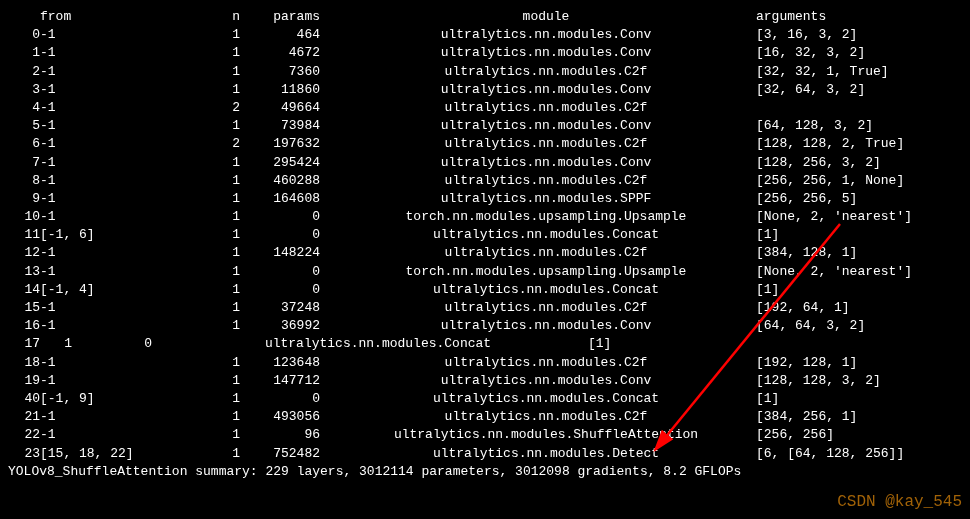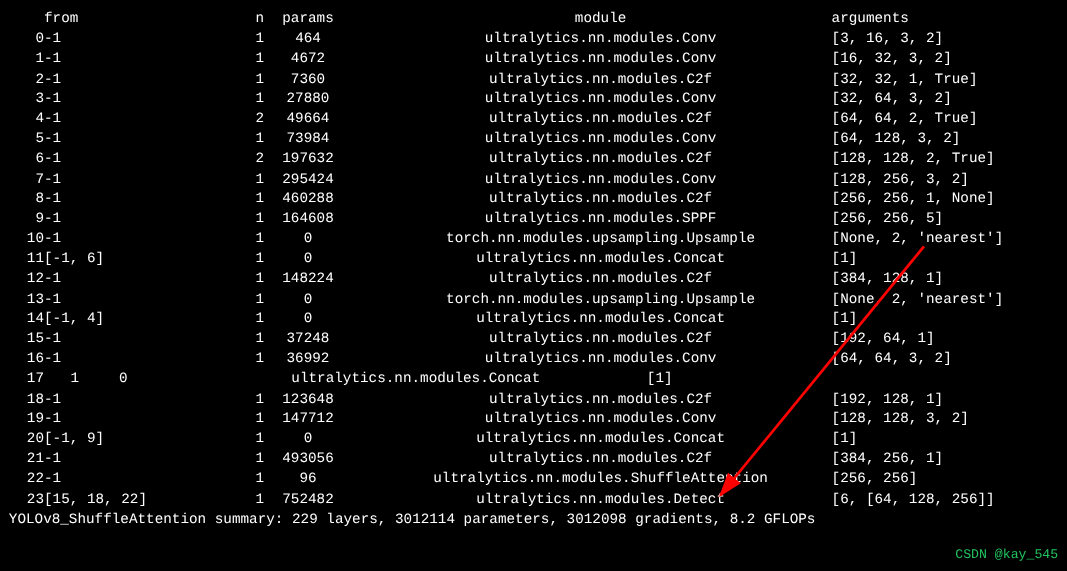--- a/index.html
+++ b/index.html
@@ -16,62 +16,62 @@
     position: relative;
     overflow: hidden;
   }
   .row {
     display: flex;
     white-space: pre;
   }
   .c-idx { width: 32px; text-align: right; }
   .c-from { width: 168px; }
   .c-n { width: 32px; text-align: right; }
-  .c-params { width: 80px; text-align: center; }
+  .c-params { width: 80px; text-align: right; }
   .c-module { padding-left: 16px; width: 420px; text-align: center; }
   .c-args { text-align: right; }
   .summary { white-space: pre; }
   .watermark {
     position: absolute;
     right: 8px;
     bottom: 6px;
-    color: #22c55e;
-    font-size: 12px;
+    color: #a16207;
+    font-size: 16px;
   }
   .arrow {
     position: absolute;
     pointer-events: none;
   }
 </style>
 </head>
 <body>
 
 <div id="terminal">
     <div class="row"><span class="c-idx"></span><span class="c-from">from</span><span class="c-n">n</span><span class="c-params">params</span><span class="c-module">module</span><span class="c-args">arguments</span></div>
     <div class="row"><span class="c-idx">0</span><span class="c-from">-1</span><span class="c-n">1</span><span class="c-params">464</span><span class="c-module">ultralytics.nn.modules.Conv</span><span class="c-args">[3, 16, 3, 2]</span></div>
     <div class="row"><span class="c-idx">1</span><span class="c-from">-1</span><span class="c-n">1</span><span class="c-params">4672</span><span class="c-module">ultralytics.nn.modules.Conv</span><span class="c-args">[16, 32, 3, 2]</span></div>
     <div class="row"><span class="c-idx">2</span><span class="c-from">-1</span><span class="c-n">1</span><span class="c-params">7360</span><span class="c-module">ultralytics.nn.modules.C2f</span><span class="c-args">[32, 32, 1, True]</span></div>
-    <div class="row"><span class="c-idx">3</span><span class="c-from">-1</span><span class="c-n">1</span><span class="c-params">27880</span><span class="c-module">ultralytics.nn.modules.Conv</span><span class="c-args">[32, 64, 3, 2]</span></div>
-    <div class="row"><span class="c-idx">4</span><span class="c-from">-1</span><span class="c-n">2</span><span class="c-params">49664</span><span class="c-module">ultralytics.nn.modules.C2f</span><span class="c-args">[64, 64, 2, True]</span></div>
+    <div class="row"><span class="c-idx">3</span><span class="c-from">-1</span><span class="c-n">1</span><span class="c-params">11860</span><span class="c-module">ultralytics.nn.modules.Conv</span><span class="c-args">[32, 64, 3, 2]</span></div>
+    <div class="row"><span class="c-idx">4</span><span class="c-from">-1</span><span class="c-n">2</span><span class="c-params">49664</span><span class="c-module">ultralytics.nn.modules.C2f</span></div>
     <div class="row"><span class="c-idx">5</span><span class="c-from">-1</span><span class="c-n">1</span><span class="c-params">73984</span><span class="c-module">ultralytics.nn.modules.Conv</span><span class="c-args">[64, 128, 3, 2]</span></div>
     <div class="row"><span class="c-idx">6</span><span class="c-from">-1</span><span class="c-n">2</span><span class="c-params">197632</span><span class="c-module">ultralytics.nn.modules.C2f</span><span class="c-args">[128, 128, 2, True]</span></div>
     <div class="row"><span class="c-idx">7</span><span class="c-from">-1</span><span class="c-n">1</span><span class="c-params">295424</span><span class="c-module">ultralytics.nn.modules.Conv</span><span class="c-args">[128, 256, 3, 2]</span></div>
     <div class="row"><span class="c-idx">8</span><span class="c-from">-1</span><span class="c-n">1</span><span class="c-params">460288</span><span class="c-module">ultralytics.nn.modules.C2f</span><span class="c-args">[256, 256, 1, None]</span></div>
     <div class="row"><span class="c-idx">9</span><span class="c-from">-1</span><span class="c-n">1</span><span class="c-params">164608</span><span class="c-module">ultralytics.nn.modules.SPPF</span><span class="c-args">[256, 256, 5]</span></div>
     <div class="row"><span class="c-idx">10</span><span class="c-from">-1</span><span class="c-n">1</span><span class="c-params">0</span><span class="c-module">torch.nn.modules.upsampling.Upsample</span><span class="c-args">[None, 2, 'nearest']</span></div>
     <div class="row"><span class="c-idx">11</span><span class="c-from">[-1, 6]</span><span class="c-n">1</span><span class="c-params">0</span><span class="c-module">ultralytics.nn.modules.Concat</span><span class="c-args">[1]</span></div>
     <div class="row"><span class="c-idx">12</span><span class="c-from">-1</span><span class="c-n">1</span><span class="c-params">148224</span><span class="c-module">ultralytics.nn.modules.C2f</span><span class="c-args">[384, 128, 1]</span></div>
     <div class="row"><span class="c-idx">13</span><span class="c-from">-1</span><span class="c-n">1</span><span class="c-params">0</span><span class="c-module">torch.nn.modules.upsampling.Upsample</span><span class="c-args">[None, 2, 'nearest']</span></div>
     <div class="row"><span class="c-idx">14</span><span class="c-from">[-1, 4]</span><span class="c-n">1</span><span class="c-params">0</span><span class="c-module">ultralytics.nn.modules.Concat</span><span class="c-args">[1]</span></div>
     <div class="row"><span class="c-idx">15</span><span class="c-from">-1</span><span class="c-n">1</span><span class="c-params">37248</span><span class="c-module">ultralytics.nn.modules.C2f</span><span class="c-args">[192, 64, 1]</span></div>
     <div class="row"><span class="c-idx">16</span><span class="c-from">-1</span><span class="c-n">1</span><span class="c-params">36992</span><span class="c-module">ultralytics.nn.modules.Conv</span><span class="c-args">[64, 64, 3, 2]</span></div>
     <div class="row"><span class="c-idx">17</span><span class="c-n">1</span><span class="c-params">0</span><span class="c-module">ultralytics.nn.modules.Concat</span><span class="c-args">[1]</span></div>
     <div class="row"><span class="c-idx">18</span><span class="c-from">-1</span><span class="c-n">1</span><span class="c-params">123648</span><span class="c-module">ultralytics.nn.modules.C2f</span><span class="c-args">[192, 128, 1]</span></div>
     <div class="row"><span class="c-idx">19</span><span class="c-from">-1</span><span class="c-n">1</span><span class="c-params">147712</span><span class="c-module">ultralytics.nn.modules.Conv</span><span class="c-args">[128, 128, 3, 2]</span></div>
-    <div class="row"><span class="c-idx">20</span><span class="c-from">[-1, 9]</span><span class="c-n">1</span><span class="c-params">0</span><span class="c-module">ultralytics.nn.modules.Concat</span><span class="c-args">[1]</span></div>
+    <div class="row"><span class="c-idx">40</span><span class="c-from">[-1, 9]</span><span class="c-n">1</span><span class="c-params">0</span><span class="c-module">ultralytics.nn.modules.Concat</span><span class="c-args">[1]</span></div>
     <div class="row"><span class="c-idx">21</span><span class="c-from">-1</span><span class="c-n">1</span><span class="c-params">493056</span><span class="c-module">ultralytics.nn.modules.C2f</span><span class="c-args">[384, 256, 1]</span></div>
     <div class="row"><span class="c-idx">22</span><span class="c-from">-1</span><span class="c-n">1</span><span class="c-params">96</span><span class="c-module">ultralytics.nn.modules.ShuffleAttention</span><span class="c-args">[256, 256]</span></div>
     <div class="row"><span class="c-idx">23</span><span class="c-from">[15, 18, 22]</span><span class="c-n">1</span><span class="c-params">752482</span><span class="c-module">ultralytics.nn.modules.Detect</span><span class="c-args">[6, [64, 128, 256]]</span></div>
     <div class="summary">YOLOv8_ShuffleAttention summary: 229 layers, 3012114 parameters, 3012098 gradients, 8.2 GFLOPs</div>
   </div>
 
 <svg class="arrow" width="970" height="519" style="left:0;top:0">
   <defs>
     <marker id="ah" markerWidth="10" markerHeight="10" refX="8" refY="3" orient="auto">
       <path d="M0,0 L9,3 L0,6 Z" fill="#ff0000"></path>

